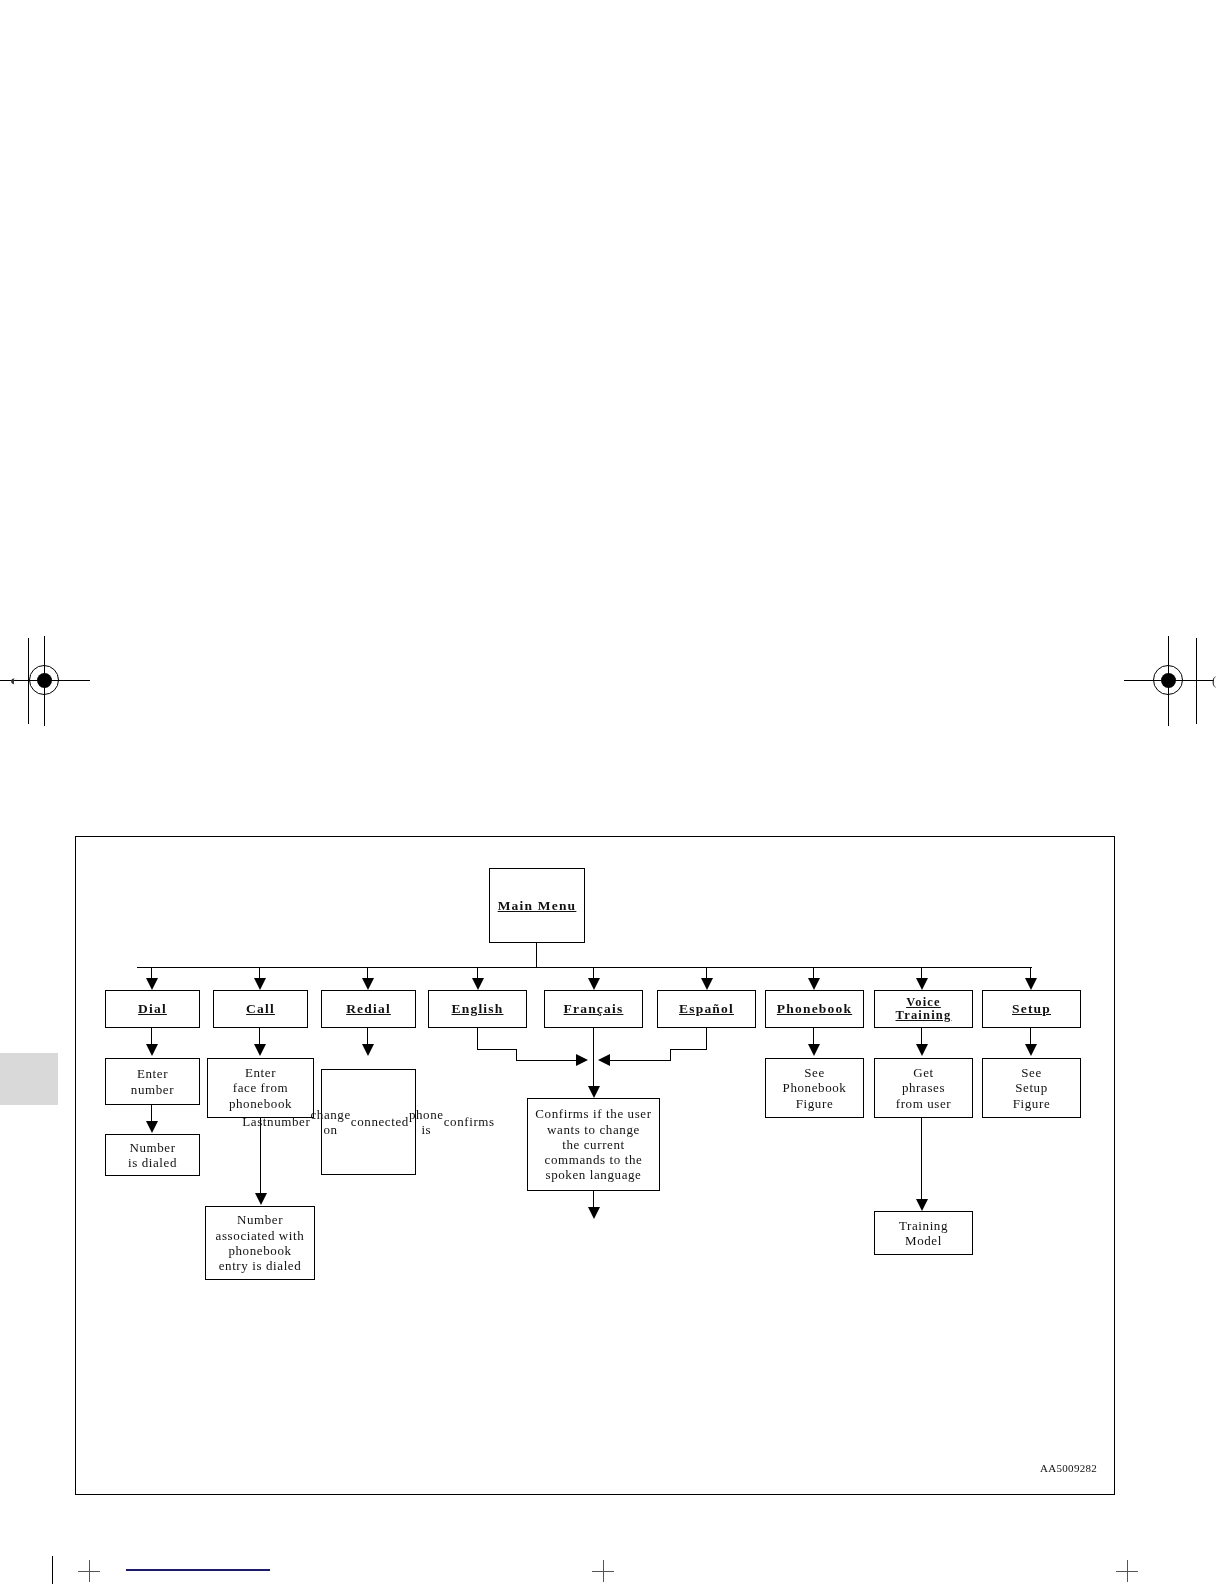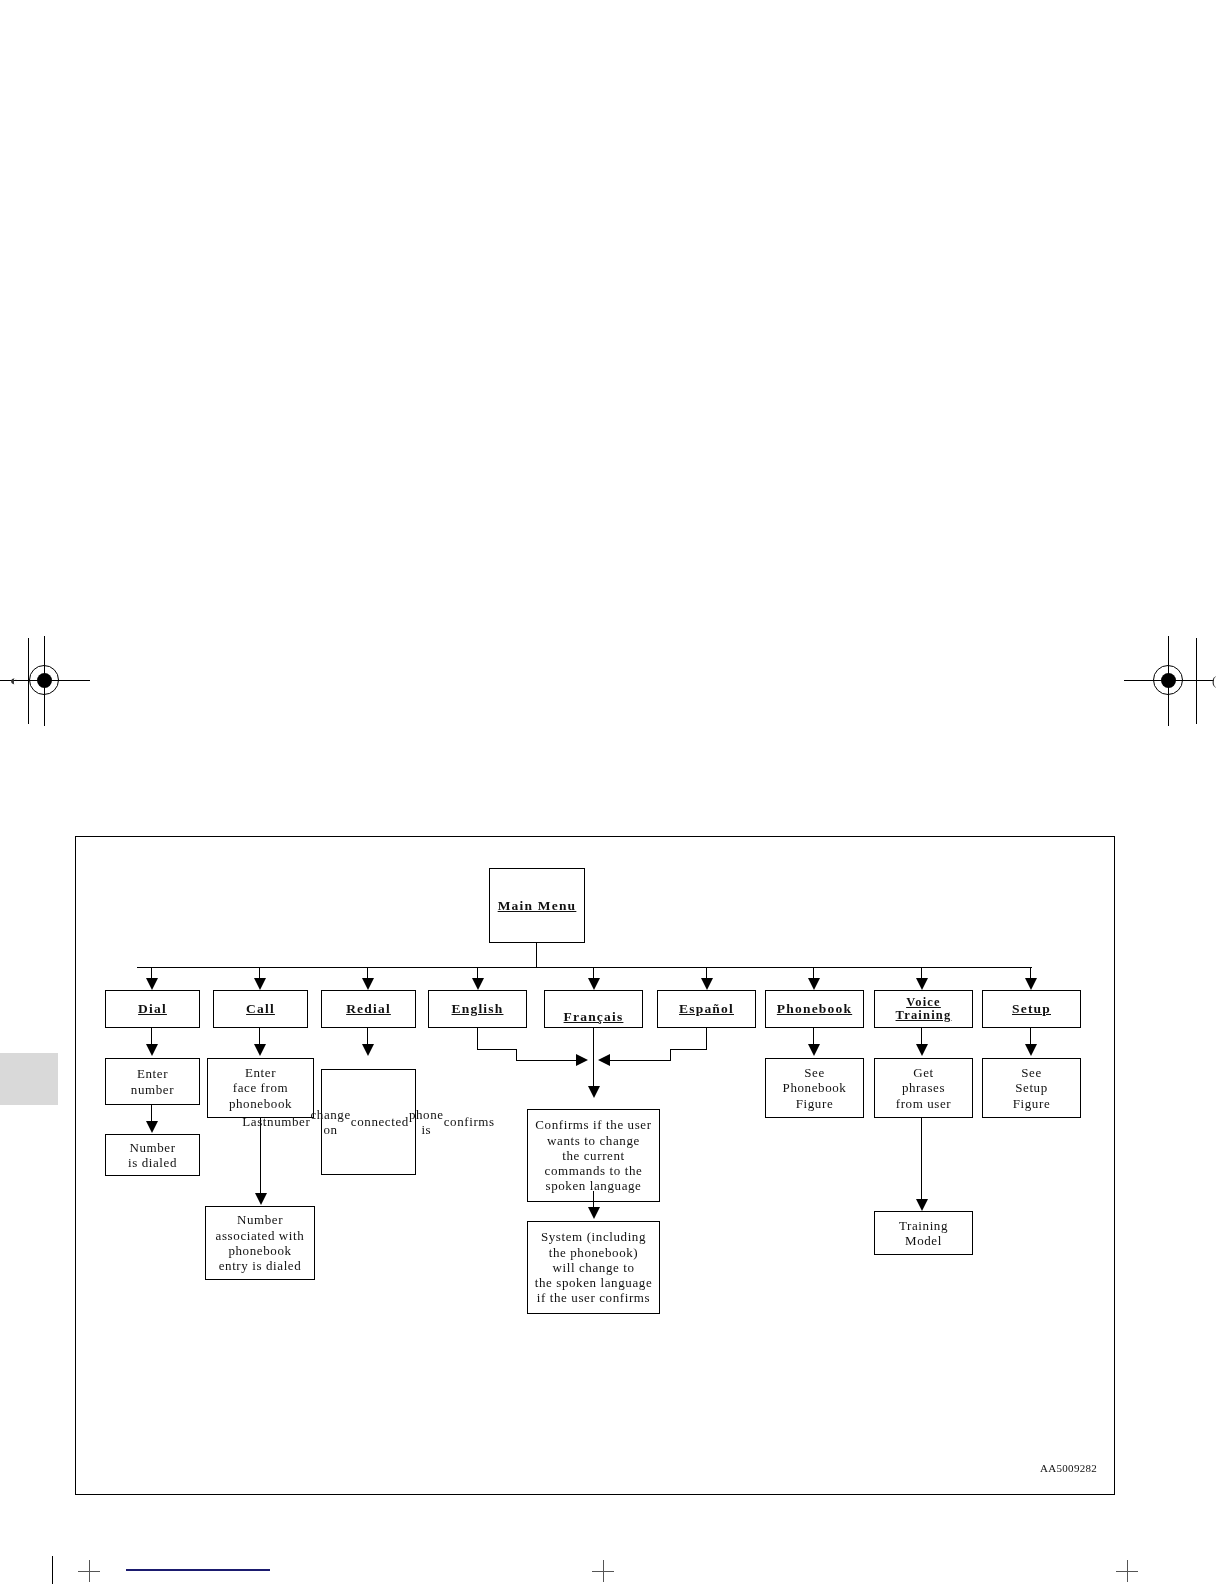--- a/index.html
+++ b/index.html
@@ -271,21 +271,21 @@
   </div>
   <div class="node cmd" style="left:213px; top:990px; width:95px; height:38px;">
     <span class="lbl">Call</span>
   </div>
   <div class="node cmd" style="left:321px; top:990px; width:95px; height:38px;">
     <span class="lbl">Redial</span>
   </div>
   <div class="node cmd" style="left:428px; top:990px; width:99px; height:38px;">
     <span class="lbl">English</span>
   </div>
-  <div class="node cmd" style="left:544px; top:990px; width:99px; height:38px;align-items:flex-end;">
+  <div class="node cmd" style="left:544px; top:990px; width:99px; height:38px;">
     <span class="lbl">Français</span>
   </div>
   <div class="node cmd" style="left:657px; top:990px; width:99px; height:38px;">
     <span class="lbl">Español</span>
   </div>
   <div class="node cmd" style="left:765px; top:990px; width:99px; height:38px;">
     <span class="lbl">Phonebook</span>
   </div>
   <div class="node cmd" style="left:874px; top:990px; width:99px; height:38px; flex-direction:column; line-height:1.05; font-size:12.5px;">
     <span class="lbl">Voice </span>
@@ -343,38 +343,31 @@
 
   <div class="ln v" style="left:706px; top:1028px; height:22px;"></div>
   <div class="ln h" style="left:670px; top:1049px; width:37px;"></div>
   <div class="ln v" style="left:670px; top:1049px; height:12px;"></div>
   <div class="ln h" style="left:610px; top:1060px; width:61px;"></div>
   <div class="arrow-left" style="left:598px; top:1054px;"></div>
 
   <div class="ln v" style="left:593px; top:1028px; height:64px;"></div>
   <div class="arrow-down" style="left:588px; top:1086px;"></div>
 
-  <div class="node" style="left:527px; top:1098px; width:133px; height:93px; flex-direction:column;margin-top:11px;">
+  <div class="node" style="left:527px; top:1098px; width:133px; height:93px; flex-direction:column;">
     <span class="lbl">Confirms if the user</span>
     <span class="lbl">wants to change</span>
     <span class="lbl">the current</span>
     <span class="lbl">commands to the</span>
     <span class="lbl">spoken language</span>
   </div>
 
   <div class="ln v" style="left:593px; top:1191px; height:19px;"></div>
   <div class="arrow-down" style="left:588px; top:1207px;"></div>
 
-  <div class="node" style="left:527px; top:1221px; width:133px; height:93px; flex-direction:column;">
-    <span class="lbl">System (including</span>
-    <span class="lbl">the phonebook)</span>
-    <span class="lbl">will change to</span>
-    <span class="lbl">the spoken language</span>
-    <span class="lbl">if the user confirms</span>
-  </div>
 
   <div class="ln v" style="left:813px; top:1028px; height:19px;"></div>
   <div class="arrow-down" style="left:808px; top:1044px;"></div>
   <div class="node" style="left:765px; top:1058px; width:99px; height:60px; flex-direction:column;">
     <span class="lbl">See</span>
     <span class="lbl">Phonebook</span>
     <span class="lbl">Figure</span>
   </div>
 
   <div class="ln v" style="left:921px; top:1028px; height:19px;"></div>

